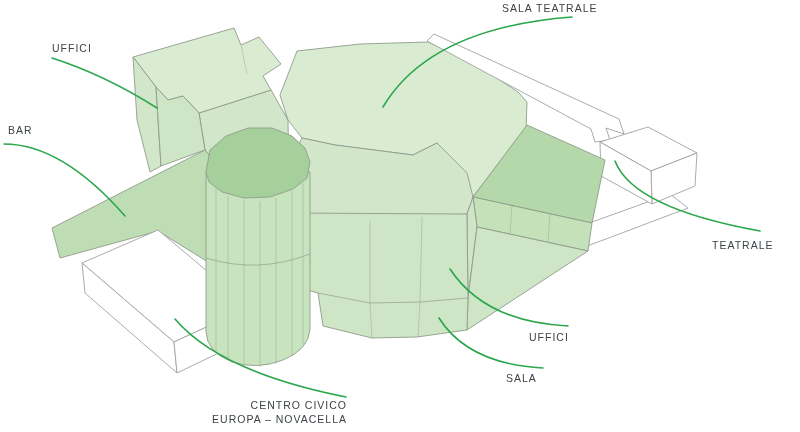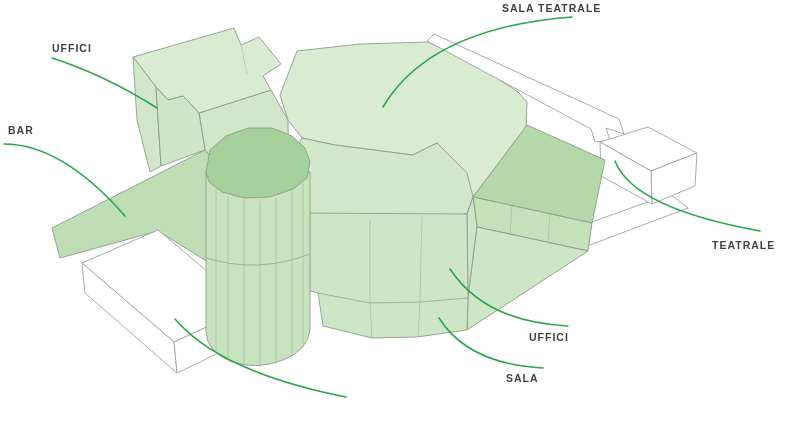--- a/index.html
+++ b/index.html
@@ -3,21 +3,21 @@
 <meta charset="utf-8">
 <style>
   html,body{margin:0;padding:0;background:#ffffff;}
   .stage{
     position:relative;width:800px;height:432px;background:#ffffff;overflow:hidden;
     font-family:"Liberation Sans",sans-serif;
   }
   .stage svg{position:absolute;left:0;top:0;}
   .lbl{
     position:absolute;
-    font-size:10.5px;font-weight:700;letter-spacing:1px;
+    font-size:10.5px;font-weight:400;letter-spacing:1px;
     color:var(--text,#3d4347);white-space:nowrap;line-height:1.35;
   }
   .lbl.two-line{text-align:right;}
   .edge{stroke:var(--edge,#8f9c8b);stroke-width:0.9;stroke-linejoin:round;}
   .wedge{stroke:var(--edge-gray,#9fa3a0);stroke-width:0.9;stroke-linejoin:round;fill:var(--white-face,#ffffff);}
   .seam{stroke:var(--edge,#8f9c8b);stroke-width:0.8;fill:none;opacity:0.85;}
   .facet{stroke:var(--edge,#8f9c8b);stroke-width:0.7;fill:none;opacity:0.6;}
   .leader{stroke:var(--leader,#2aa64b);stroke-width:1.6;fill:none;stroke-linecap:round;}
 </style>
 </head>
@@ -102,13 +102,17 @@
     </g>
   </svg>
 
   <div class="lbl" style="left:52px;top:41px">UFFICI</div>
   <div class="lbl" style="left:8px;top:123px">BAR</div>
   <div class="lbl" style="left:502px;top:1px">SALA TEATRALE</div>
   <div class="lbl" style="left:712px;top:238px">TEATRALE</div>
   <div class="lbl" style="left:529px;top:330px">UFFICI</div>
   <div class="lbl" style="left:506px;top:371px">SALA</div>
 
+  <div class="lbl two-line" style="right:453px;top:398px">
+    <div>CENTRO CIVICO</div>
+    <div>EUROPA – NOVACELLA</div>
+  </div>
 </div>
 
 </body></html>

